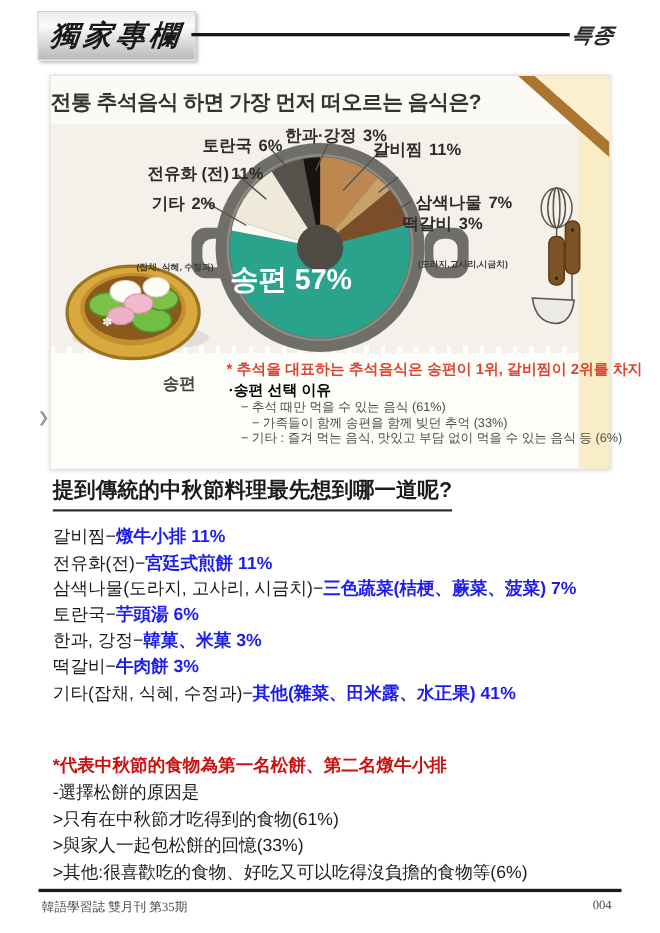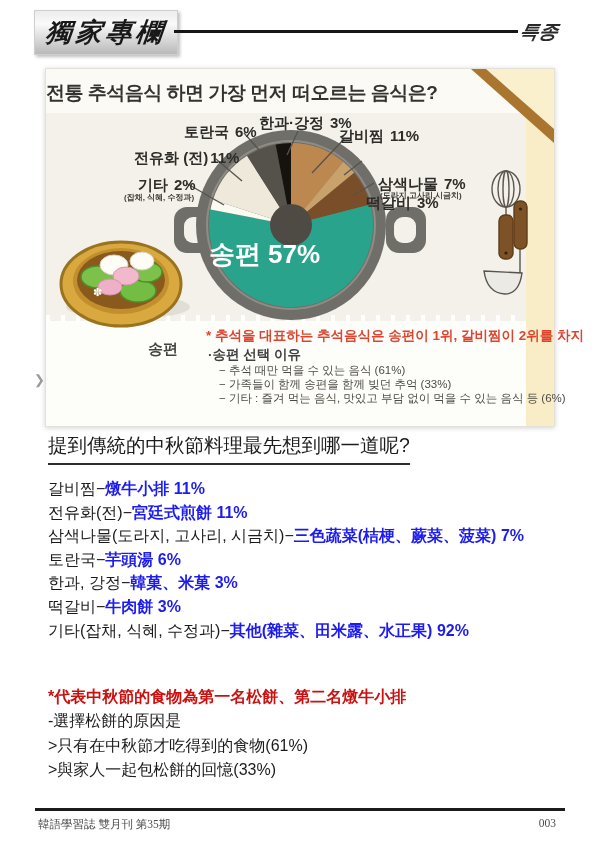--- a/index.html
+++ b/index.html
@@ -23,33 +23,33 @@
   .ig-titleband{position:absolute;left:0;top:0;width:480px;height:44px;background:#fbfaf5;}
   .ig-strip{position:absolute;right:0;top:0;width:28px;height:100%;background:#f8edc6;}
   .ig-white{position:absolute;left:0;top:252px;width:480px;height:105px;background:#fdfdfa;}
   .ig-perf{position:absolute;left:0;top:246px;width:480px;height:7px;
     background:repeating-linear-gradient(90deg,#ffffff 0 4px,transparent 4px 15px);}
   .ig-svg{position:absolute;left:0;top:0;}
   .ig-title{position:absolute;left:0;top:11px;width:480px;
     font-size:19px;font-weight:700;color:#35332f;letter-spacing:-0.5px;}
   .plabel{position:absolute;font-size:15px;font-weight:700;color:#2e2c28;white-space:nowrap;}
   .plabel .pct{margin-left:6px;}
-  .psub{position:absolute;font-size:8px;font-weight:700;color:#3c3a35;white-space:nowrap;}
+  .psub{position:absolute;font-size:8px;font-weight:700;color:#3c3a35;white-space:nowrap;margin-top:45px;}
   .songpyeon-big{position:absolute;left:163px;top:168px;width:160px;
     font-size:26px;font-weight:700;color:#ffffff;white-space:nowrap;}
   .songpyeon-big .pct{margin-left:7px;}
   .ig-note{position:absolute;left:160px;top:258px;font-size:13.5px;font-weight:700;color:#de4530;white-space:nowrap;}
-  .ig-rtitle{position:absolute;left:162px;top:277px;font-size:13.5px;font-weight:700;color:#404040;}
+  .ig-rtitle{position:absolute;left:162px;top:277px;font-size:13.5px;font-weight:700;color:#000000;}
   .ig-rline{position:absolute;left:173px;font-size:11.5px;color:#4c4b43;white-space:nowrap;}
   .basket-label{position:absolute;left:85px;top:271px;width:64px;text-align:center;
     font-size:15px;font-weight:700;color:#454440;}
   .chev{position:absolute;left:34px;top:372px;font-size:13px;color:#9a9a9a;cursor:pointer;}
 
   
-  .sec-head{position:absolute;left:48px;top:432px;font-size:19.5px;font-weight:400;color:#1c1c1c;
+  .sec-head{position:absolute;left:48px;top:432px;font-size:19.5px;font-weight:700;color:#1c1c1c;
     padding-bottom:4px;border-bottom:2.5px solid #2b2b2b;white-space:nowrap;}
   .tlist{position:absolute;left:48px;top:477px;font-size:16px;color:#1a1a1a;}
   .titem{height:23.6px;line-height:23.6px;white-space:nowrap;}
   .titem .zh{color:#1c1cee;font-weight:700;}
   .notes{position:absolute;left:48px;top:685px;font-size:16px;color:#1c1c1c;}
   .notes div{height:24.3px;line-height:24.3px;white-space:nowrap;}
   .note-red{color:#cb1010;font-weight:700;}
 
   
   .foot-rule{position:absolute;left:35px;top:808px;width:530px;height:3px;background:#1b1b1b;}
@@ -174,42 +174,43 @@
     <div class="psub" style="left:334px;top:121px;">(도라지,고사리,시금치)</div>
 
     <div class="songpyeon-big">
       <span>송편</span><span class="pct">57%</span>
     </div>
 
     <div class="basket-label">송편</div>
     <div class="ig-note">* 추석을 대표하는 추석음식은 송편이 1위, 갈비찜이 2위를 차지</div>
     <div class="ig-rtitle">·송편 선택 이유</div>
     <div class="ig-rline" style="top:294px;">− 추석 때만 먹을 수 있는 음식 (61%)</div>
-    <div class="ig-rline" style="top:308px;">− 가족들이 함께 송편을 함께 빚던 추억 (33%)</div>
+    <div class="ig-rline" style="top:308px;margin-left:10px;">− 가족들이 함께 송편을 함께 빚던 추억 (33%)</div>
     <div class="ig-rline" style="top:322px;">− 기타 : 즐겨 먹는 음식, 맛있고 부담 없이 먹을 수 있는 음식 등 (6%)</div>
   </div>
 
   <div class="chev">❯</div>
 
   <div class="sec-head">提到傳統的中秋節料理最先想到哪一道呢?</div>
 
   <div class="tlist">
     <div class="titem"><span class="ko">갈비찜−</span><span class="zh">燉牛小排 11%</span></div>
     <div class="titem"><span class="ko">전유화(전)−</span><span class="zh">宮廷式煎餅 11%</span></div>
     <div class="titem"><span class="ko">삼색나물(도라지, 고사리, 시금치)−</span><span class="zh">三色蔬菜(桔梗、蕨菜、菠菜) 7%</span></div>
     <div class="titem"><span class="ko">토란국−</span><span class="zh">芋頭湯 6%</span></div>
     <div class="titem"><span class="ko">한과, 강정−</span><span class="zh">韓菓、米菓 3%</span></div>
     <div class="titem"><span class="ko">떡갈비−</span><span class="zh">牛肉餅 3%</span></div>
-    <div class="titem"><span class="ko">기타(잡채, 식혜, 수정과)−</span><span class="zh">其他(雜菜、田米露、水正果) 92%</span></div>
+    <div class="titem"><span class="ko">기타(잡채, 식혜, 수정과)−</span><span class="zh">其他(雜菜、田米露、水正果) 41%</span></div>
   </div>
 
   <div class="notes">
     <div class="note-red">*代表中秋節的食物為第一名松餅、第二名燉牛小排</div>
     <div>-選擇松餅的原因是</div>
     <div>&gt;只有在中秋節才吃得到的食物(61%)</div>
     <div>&gt;與家人一起包松餅的回憶(33%)</div>
+    <div>&gt;其他:很喜歡吃的食物、好吃又可以吃得沒負擔的食物等(6%)</div>
   </div>
 
   <div class="foot-rule"></div>
   <div class="foot left">韓語學習誌 雙月刊 第35期</div>
-  <div class="foot right">003</div>
+  <div class="foot right">004</div>
 
 </div>
 
 </body></html>

